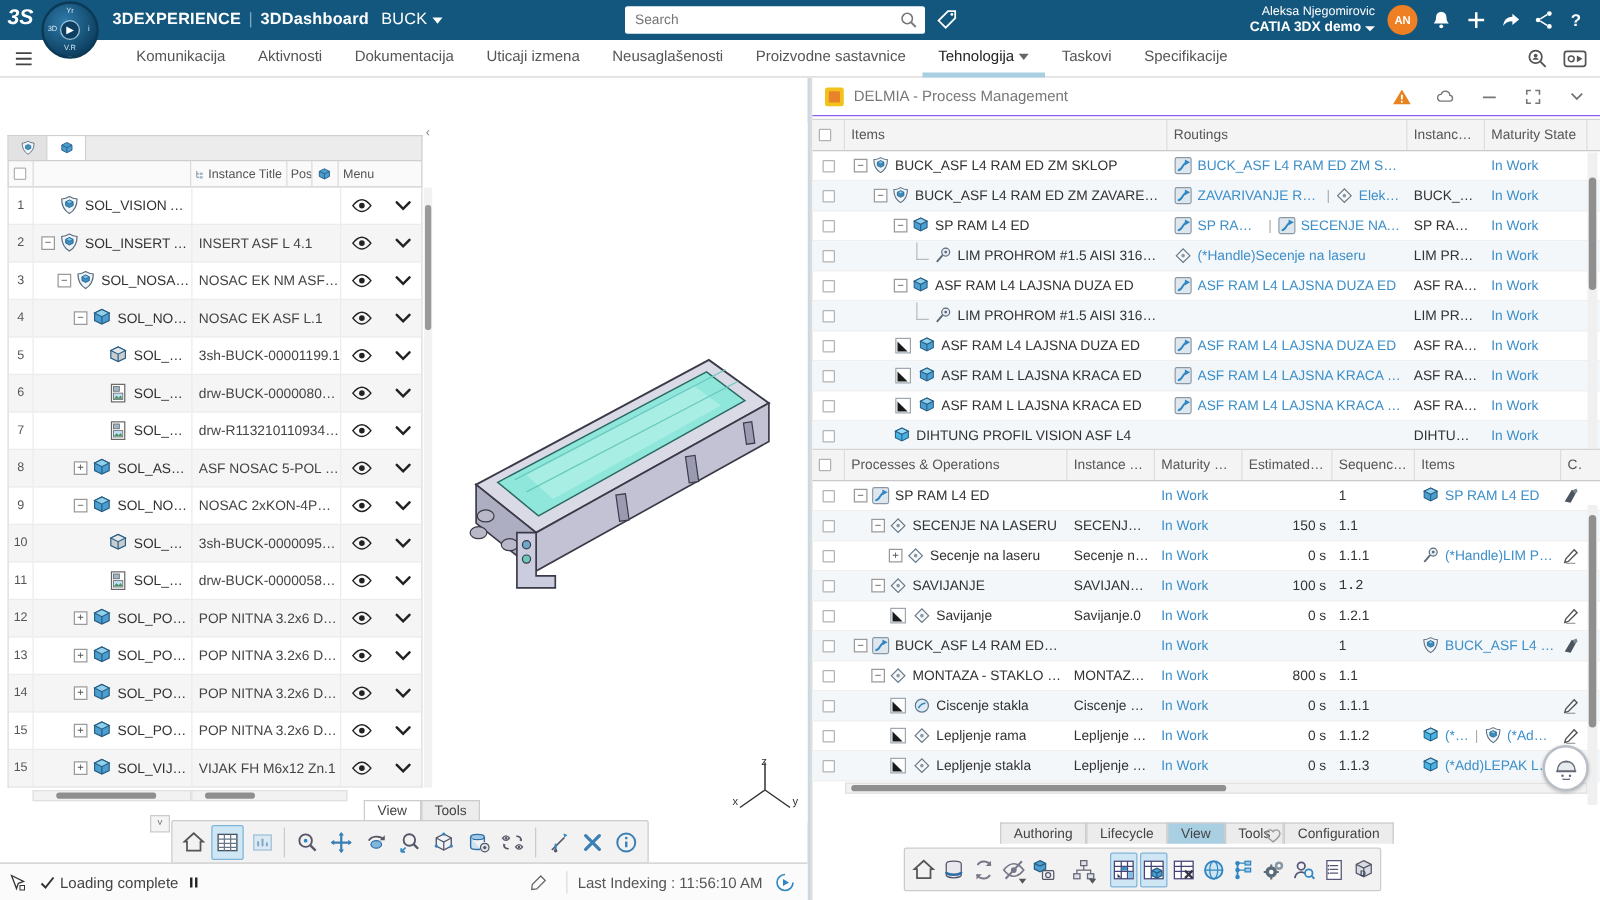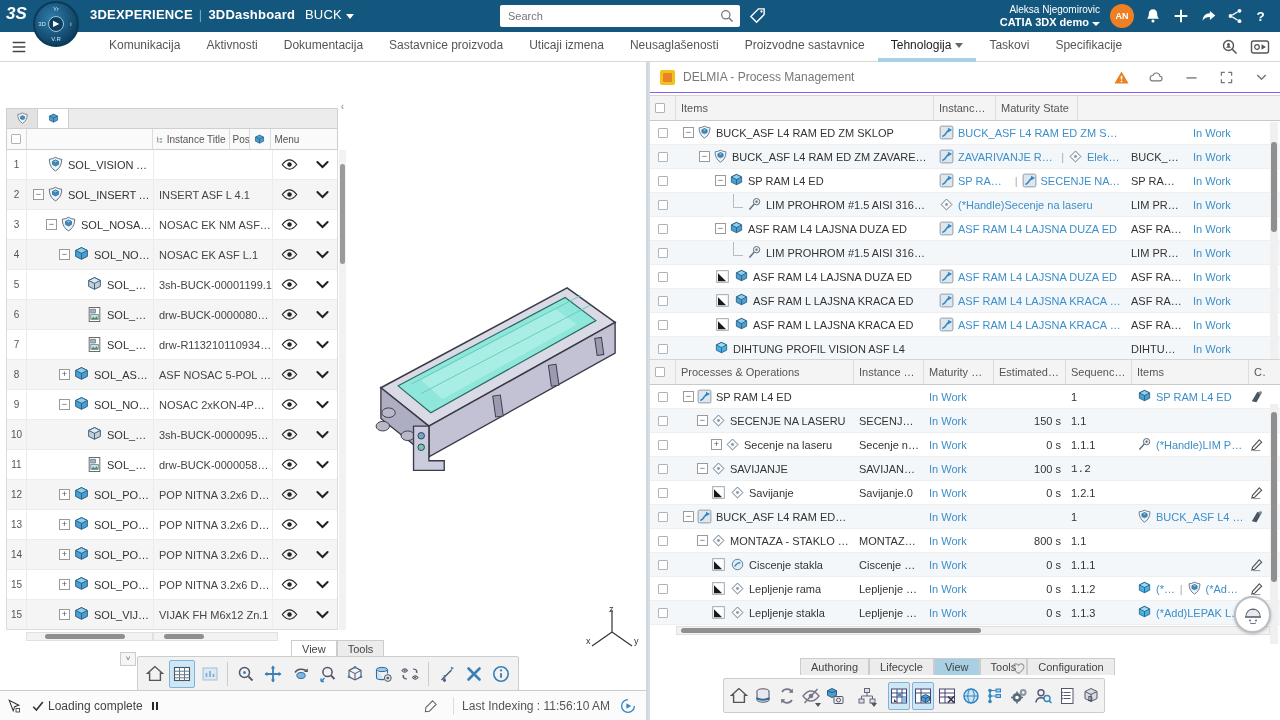--- a/index.html
+++ b/index.html
@@ -206,23 +206,20 @@
       <div class="navtab">
         <span>Komunikacija</span>
       </div>
       <div class="navtab">
         <span>Aktivnosti</span>
       </div>
       <div class="navtab">
         <span>Dokumentacija</span>
       </div>
       <div class="navtab">
-        <span>Sastavnice proizvoda</span>
-      </div>
-      <div class="navtab">
         <span>Uticaji izmena</span>
       </div>
       <div class="navtab">
         <span>Neusaglašenosti</span>
       </div>
       <div class="navtab">
         <span>Proizvodne sastavnice</span>
       </div>
       <div class="navtab active">
         <span>Tehnologija</span>
@@ -1038,20 +1035,23 @@
   </div>
 
   <div id="itemstable" class="rtable" style="top:33px;">
     <div class="rhead" id="itemshead">
         <div class="rhc" style="width: 26px;">
           <span class="cb"></span>
         </div>
         <div class="rhc" style="width: 258px;">
           <span class="ellip">Items</span>
         </div>
+        <div class="rhc" style="width: 192px;">
+          <span class="ellip">Routings</span>
+        </div>
         <div class="rhc" style="width: 62px;">
           <span class="ellip">Instance Title</span>
         </div>
         <div class="rhc" style="width: 82px;">
           <span class="ellip">Maturity State</span>
         </div>
         <div class="rhc" style="width: 10px; border-right: 0px;">
           <span class="ellip"></span>
         </div>
       </div>

